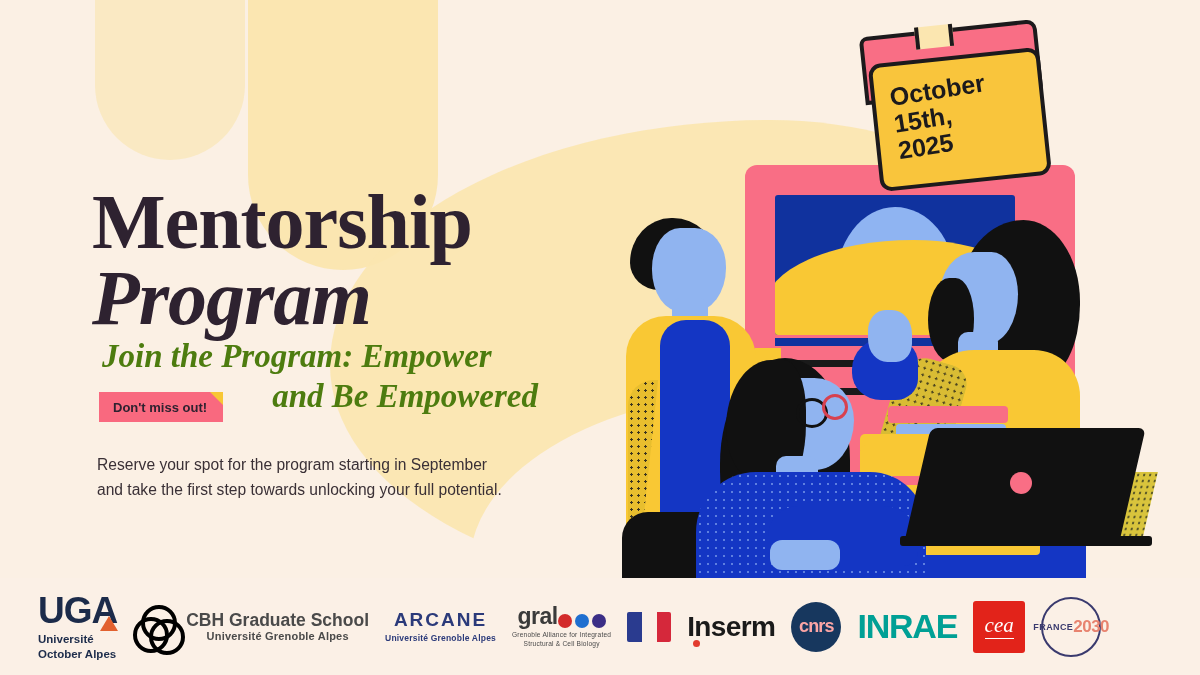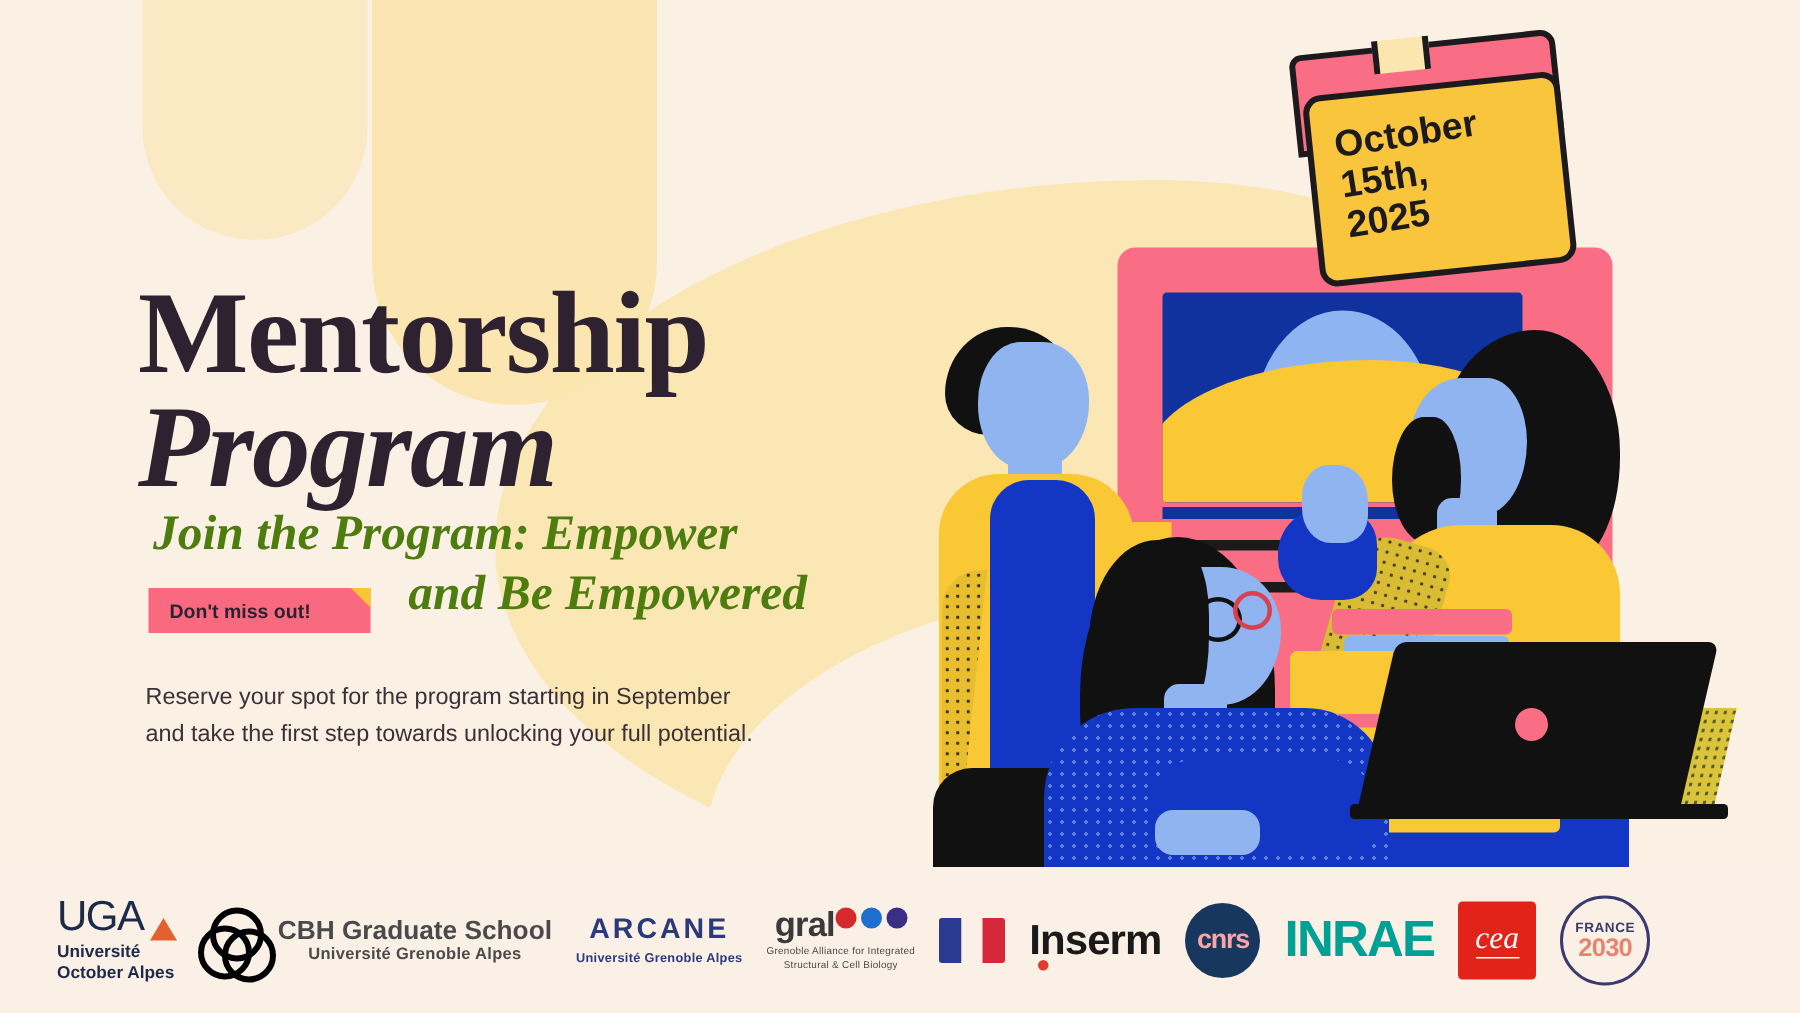--- a/index.html
+++ b/index.html
@@ -62,21 +62,21 @@
   .subtitle {
     position:absolute; left:98px; top:336px; width:440px;
     font-family:"Liberation Serif", serif; font-weight:bold; font-style:italic;
     font-size:33px; line-height:1.22; color:#4d7c0f; text-align:right;
   }
   .subtitle .s1 { display:block; text-align:left; margin-left:4px;}
   .subtitle .s2 { display:block; text-align:right; }
 
   
   .badge {
-    position:absolute; left:99px; top:392px; width:148px; height:30px;
+    position:absolute; left:99px; top:392px; width:124px; height:30px;
     background:#F9697F; display:flex; align-items:center;
     padding-left:14px; box-sizing:border-box;
   }
   .badge-text { font-size:13px; font-weight:bold; color:#2E2230; white-space:nowrap; }
   .badge-fold {
     position:absolute; right:0; top:0; width:0; height:0;
     border-left:13px solid transparent; border-top:13px solid #F8C734;
   }
 
   
@@ -306,21 +306,21 @@
   .footer {
     position:absolute; left:0; bottom:0; width:1200px; height:97px;
     background:#FBF0E6; display:flex; align-items:center;
     padding-left:38px; box-sizing:border-box; gap:16px;
   }
   .logo { display:flex; align-items:center; flex:0 0 auto; }
 
   
   .uga { flex-direction:column; align-items:flex-start; }
   .uga-mark {
-    font-size:28px; font-weight:normal; color:#1C2B4A; letter-spacing:-1px;
+    font-size:37px; font-weight:bold; color:#1C2B4A; letter-spacing:-1px;
     line-height:1; display:flex; align-items:center; position:relative;text-align:center;
   }
   .uga-tri {
     position:absolute; left:62px; bottom:-2px; width:0; height:0;
     border-left:9px solid transparent; border-right:9px solid transparent;
     border-bottom:15px solid #E2612F;
   }
   .uga-sub { font-size:11.5px; font-weight:bold; color:#1C2B4A; line-height:1.24; margin-top:3px; }
 
   
@@ -339,21 +339,21 @@
   
   .arcane { flex-direction:column; align-items:center; }
   .arcane-mark {
     font-size:19px; font-weight:bold; color:#2B3A7A; letter-spacing:2px;
     position:relative; line-height:1;
   }
   .arcane-sub { font-size:8.5px; font-weight:bold; color:#2B3A7A; margin-top:4px; letter-spacing:.2px;}
 
   
   .gral { flex-direction:column; align-items:center; }
-  .gral-row { display:flex; align-items:flex-start; gap:0; }
+  .gral-row { display:flex; align-items:flex-end; gap:0; }
   .gral-word { font-size:23px; font-weight:bold; color:#3A3A3A; letter-spacing:-.5px; line-height:1;}
   .gral-dots { display:flex; gap:3px; }
   .gral-dots i { width:14px; height:14px; border-radius:50%; display:block; }
   .gd1 { background:#D32B2B; } .gd2 { background:#1F6FD0; } .gd3 { background:#3B2E86; }
   .gral-sub { font-size:6.6px; color:#4A4A4A; text-align:center; line-height:1.3; margin-top:3px; letter-spacing:.2px;}
 
   
   .frflag { width:44px; height:30px; display:flex; border-radius:2px; overflow:hidden; }
   .frflag i { flex:1; display:block; }
   .fb { background:#2A3B8F; } .fw { background:#FBF0E6; } .fr { background:#D5283B; }
@@ -378,21 +378,21 @@
     width:52px; height:52px; background:#E2231A; border-radius:3px;
     display:flex; align-items:center; justify-content:center;
   }
   .cea-word {
     font-family:"Liberation Serif", serif; font-style:italic;
     font-size:21px; color:#fff; border-bottom:1.5px solid #fff; line-height:1.1;
   }
   
   .france-circle {
     width:56px; height:56px; border-radius:50%; border:2.5px solid #3A3A6E;
-    display:flex; flex-direction:column; align-items:center; justify-content:center;
+    display:flex; align-items:center; justify-content:center;
   }
   .france-t { font-size:9px; font-weight:bold; color:#3A3A6E; letter-spacing:.4px;}
   .france-n { font-size:17px; font-weight:bold; color:#E8836F; letter-spacing:-.5px; line-height:1;}
 </style>
 </head>
 <body>
 
 <div class="poster">
 
   <div class="bg-layer">

